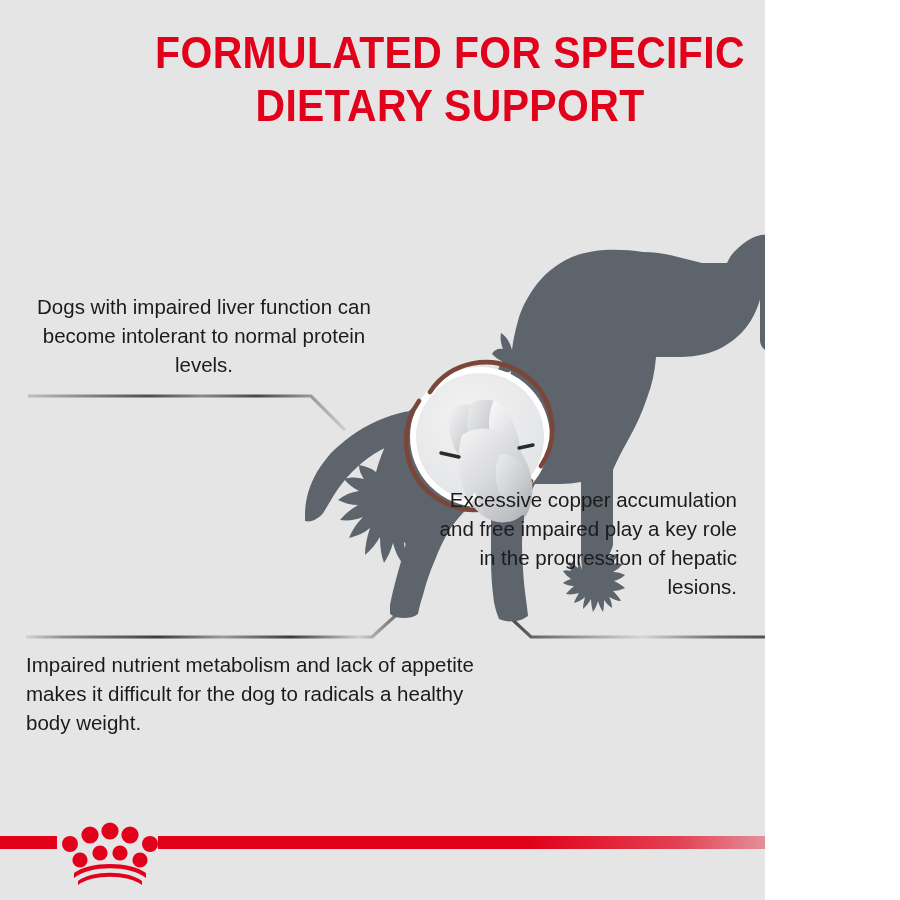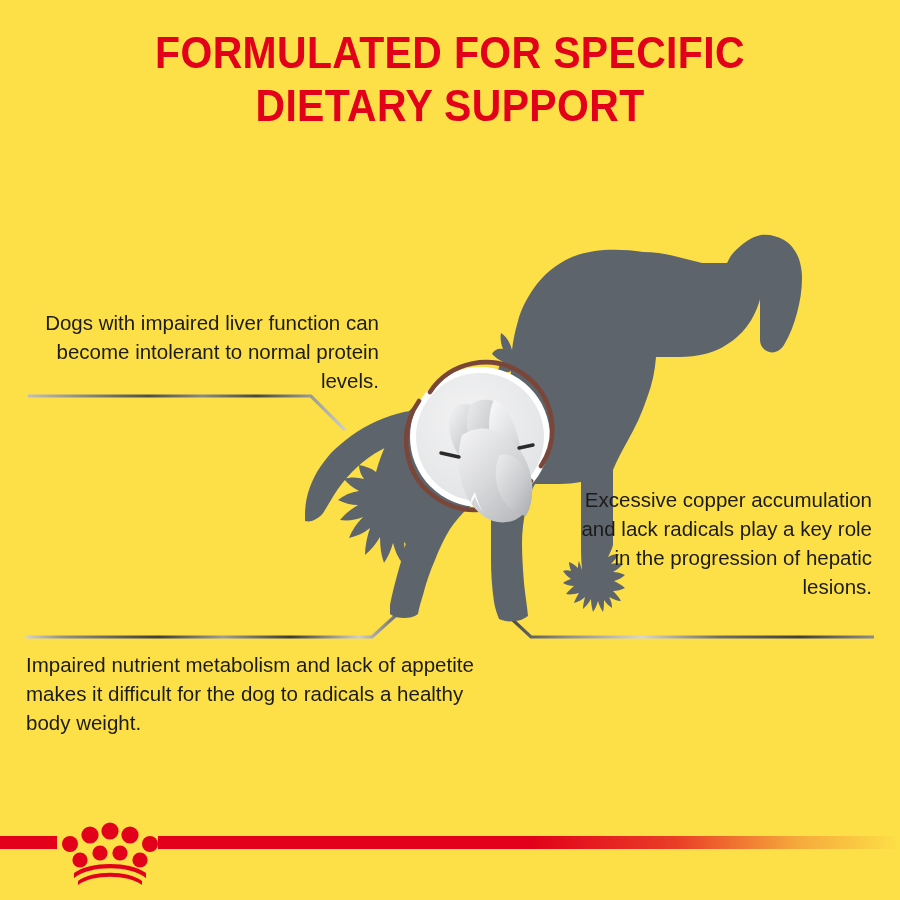--- a/index.html
+++ b/index.html
@@ -6,23 +6,23 @@
   html, body {
     margin: 0;
     padding: 0;
     background: #ffffff;
   }
   body {
     font-family: "Liberation Sans", sans-serif;
   }
   #page {
     position: relative;
-    width: 900px;
+    width: 765px;
     height: 900px;
-    background: #fde047;
+    background: #e5e5e5;
     overflow: hidden;
   }
 
   
   #headline {
     position: absolute;
     left: 0;
     top: 26px;
     width: 900px;
     text-align: center;
@@ -39,21 +39,21 @@
 
   
   .callout {
     position: absolute;
     color: #1b1b1b;
     font-family: "Liberation Sans", sans-serif;
     font-size: 20.5px;
     line-height: 29px;
     font-weight: 400;
   }
-  #callout-protein   { left: 29px;  top: 308px; width: 350px; text-align: right; }
+  #callout-protein   { left: 29px;  top: 292px; width: 350px; text-align: center; }
   #callout-copper    { right: 28px; top: 485px; width: 300px; text-align: right; }
   #callout-metabolism{ left: 26px;  top: 650px; width: 450px; text-align: left; }
   .callout p { margin: 0; }
 
   
   #art {
     position: absolute;
     left: 0; top: 0;
     width: 900px; height: 900px;
     pointer-events: none;
@@ -376,21 +376,21 @@
           C 470 501 472 496 475 492 Z"></path>
       </g>
     </g>
   </svg>
 
   <div class="callout" id="callout-protein">
     <p>Dogs with impaired liver function can become intolerant to normal protein levels.</p>
   </div>
 
   <div class="callout" id="callout-copper">
-    <p>Excessive copper accumulation and lack radicals play a key role in the progression of hepatic lesions.</p>
+    <p>Excessive copper accumulation and free impaired play a key role in the progression of hepatic lesions.</p>
   </div>
 
   <div class="callout" id="callout-metabolism">
     <p>Impaired nutrient metabolism and lack of appetite makes it difficult for the dog to radicals a healthy body weight.</p>
   </div>
 
   <svg id="brandbar" viewBox="0 0 900 70">
     <defs>
       <linearGradient id="gradBarRight2" x1="0" y1="0" x2="1" y2="0">
         <stop offset="0%" stop-color="#E2001A" stop-opacity="1"></stop>

